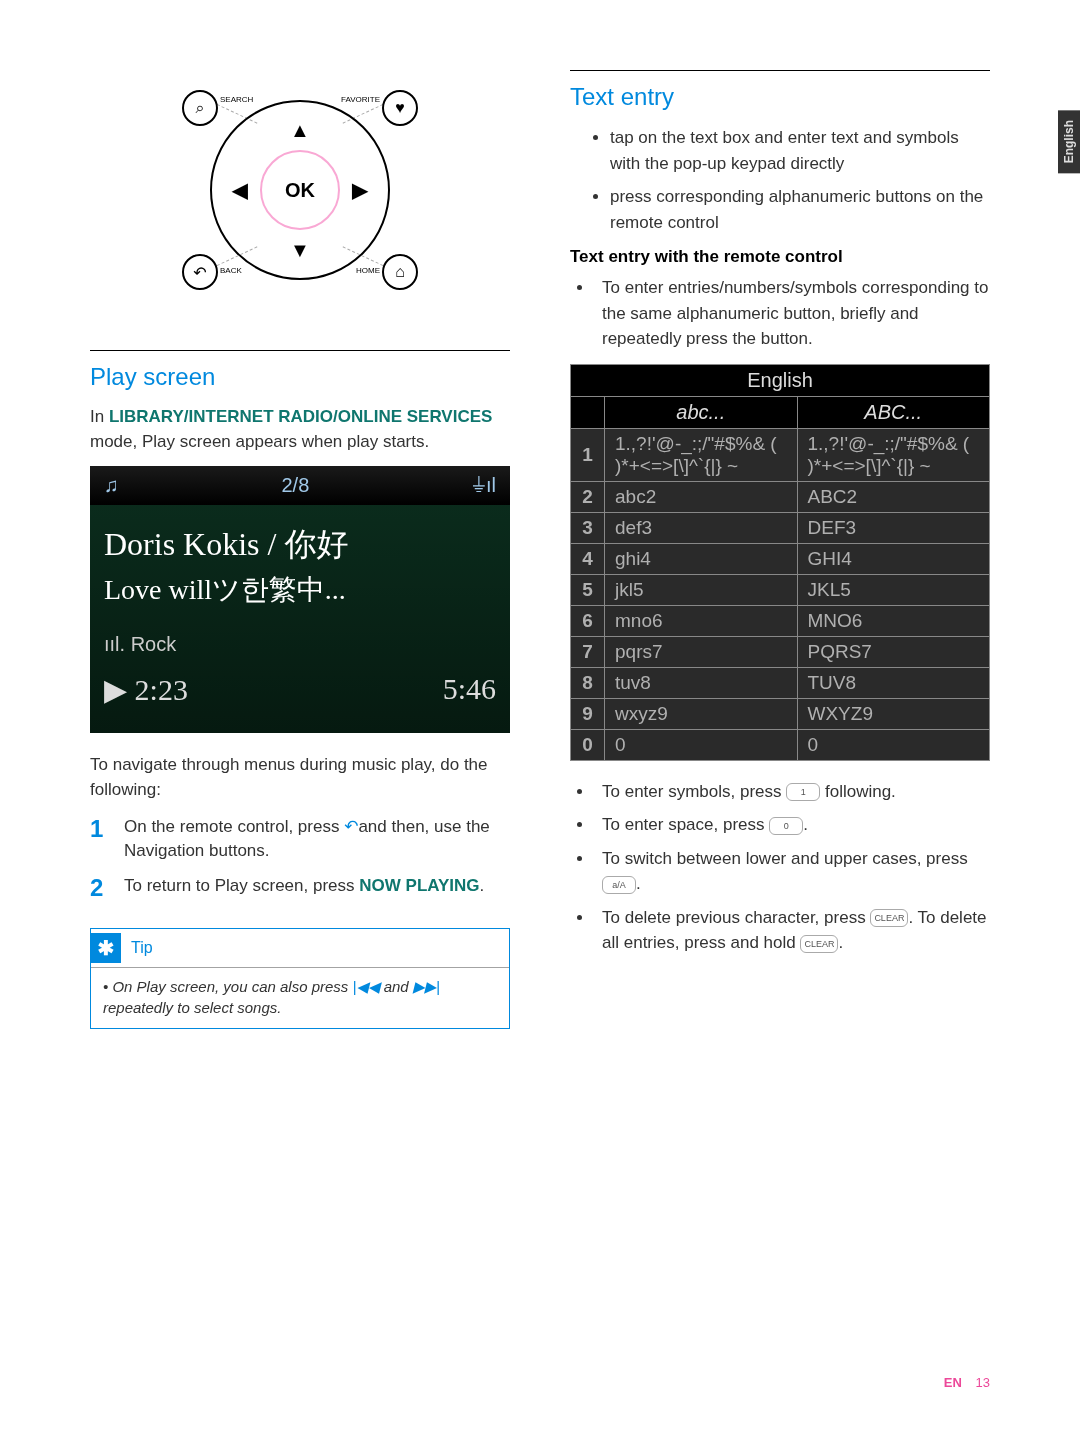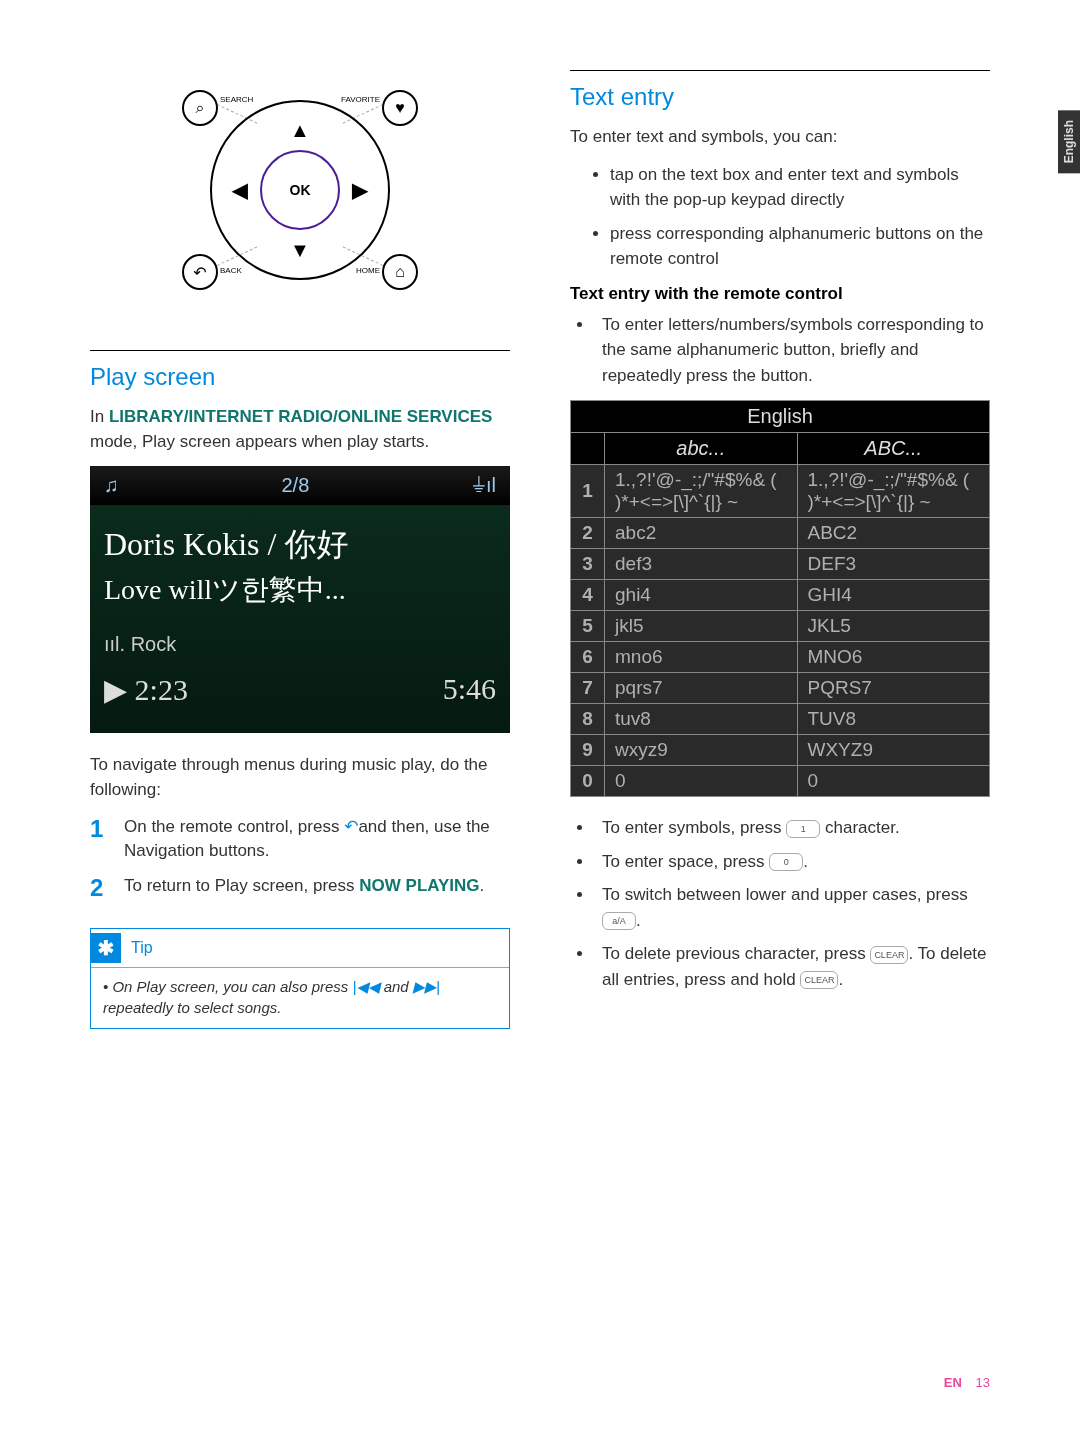--- a/index.html
+++ b/index.html
@@ -31,30 +31,30 @@
       border: 2px solid #000;
       border-radius: 50%;
       left: 50%;
       top: 50%;
       transform: translate(-50%, -50%);
     }
     .remote-inner {
       position: absolute;
       width: 80px;
       height: 80px;
-      border: 2px solid #4c1d95;
+      border: 2px solid #f9a8d4;
       border-radius: 50%;
       left: 50%;
       top: 50%;
       transform: translate(-50%, -50%);
       display: flex;
       align-items: center;
       justify-content: center;
       font-weight: bold;
-      font-size: 14px;
+      font-size: 20px;
     }
     .remote-arrow {
       position: absolute;
       font-size: 20px;
       font-weight: bold;
     }
     .arr-up { left: 50%; top: calc(50% - 60px); transform: translate(-50%, -50%); }
     .arr-down { left: 50%; top: calc(50% + 60px); transform: translate(-50%, -50%); }
     .arr-left { top: 50%; left: calc(50% - 60px); transform: translate(-50%, -50%); }
     .arr-right { top: 50%; left: calc(50% + 60px); transform: translate(-50%, -50%); }
@@ -352,31 +352,30 @@
         • <span>On Play screen, you can also press </span><span style="color:#0089de" class="icon-inline">|◀◀</span><span> and </span><span style="color:#0089de" class="icon-inline">▶▶|</span><span> repeatedly to select songs.</span>
       </div>
     </div>
 
   </div>
 
   <div class="right-column">
     <div class="section-divider"></div>
     <h2 class="section-heading">Text entry</h2>
 
-    <p class="body-text">To enter text and symbols, you can:</p>
 
     <ul class="bullet-list">
       <li>tap on the text box and enter text and symbols with the pop-up keypad directly</li>
       <li>press corresponding alphanumeric buttons on the remote control</li>
     </ul>
 
     <p class="sub-heading">Text entry with the remote control</p>
 
     <ul class="bullet-list-narrow">
-      <li>To enter letters/numbers/symbols corresponding to the same alphanumeric button, briefly and repeatedly press the button.</li>
+      <li>To enter entries/numbers/symbols corresponding to the same alphanumeric button, briefly and repeatedly press the button.</li>
     </ul>
 
     <table class="keypad-table">
       <thead>
         <tr>
             <td colspan="3">English</td>
           </tr>
         <tr class="keypad-header-row">
           <td class="keycol"></td>
           <td>abc...</td>
@@ -432,21 +431,21 @@
           <tr>
             <td class="keycol">0</td>
             <td> 0</td>
             <td> 0</td>
           </tr>
         </tbody>
     </table>
 
     <ul class="bullet-list-narrow">
       <li>
-        <span>To enter symbols, press </span><span class="icon-key">1</span><span> character.</span>
+        <span>To enter symbols, press </span><span class="icon-key">1</span><span> following.</span>
       </li>
       <li>
         <span>To enter space, press </span><span class="icon-key">0</span><span>.</span>
       </li>
       <li>
         <span>To switch between lower and upper cases, press </span><span class="icon-key">a/A</span><span>.</span>
       </li>
       <li>
         <span>To delete previous character, press </span><span class="icon-key">CLEAR</span><span>. To delete all entries, press and hold </span><span class="icon-key">CLEAR</span><span>.</span>
       </li>

